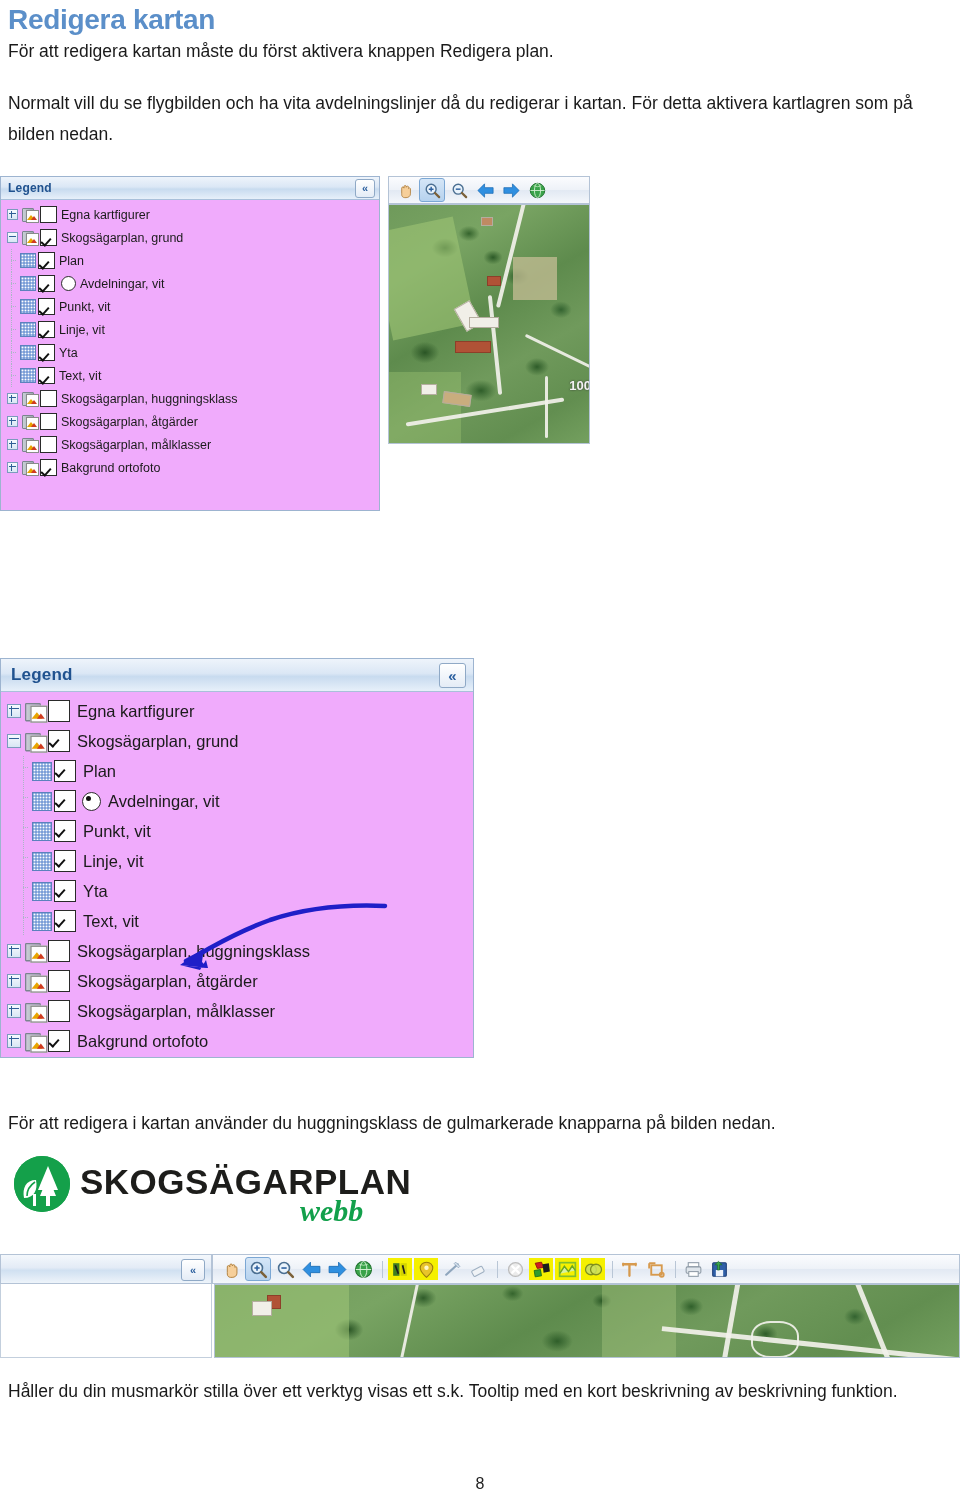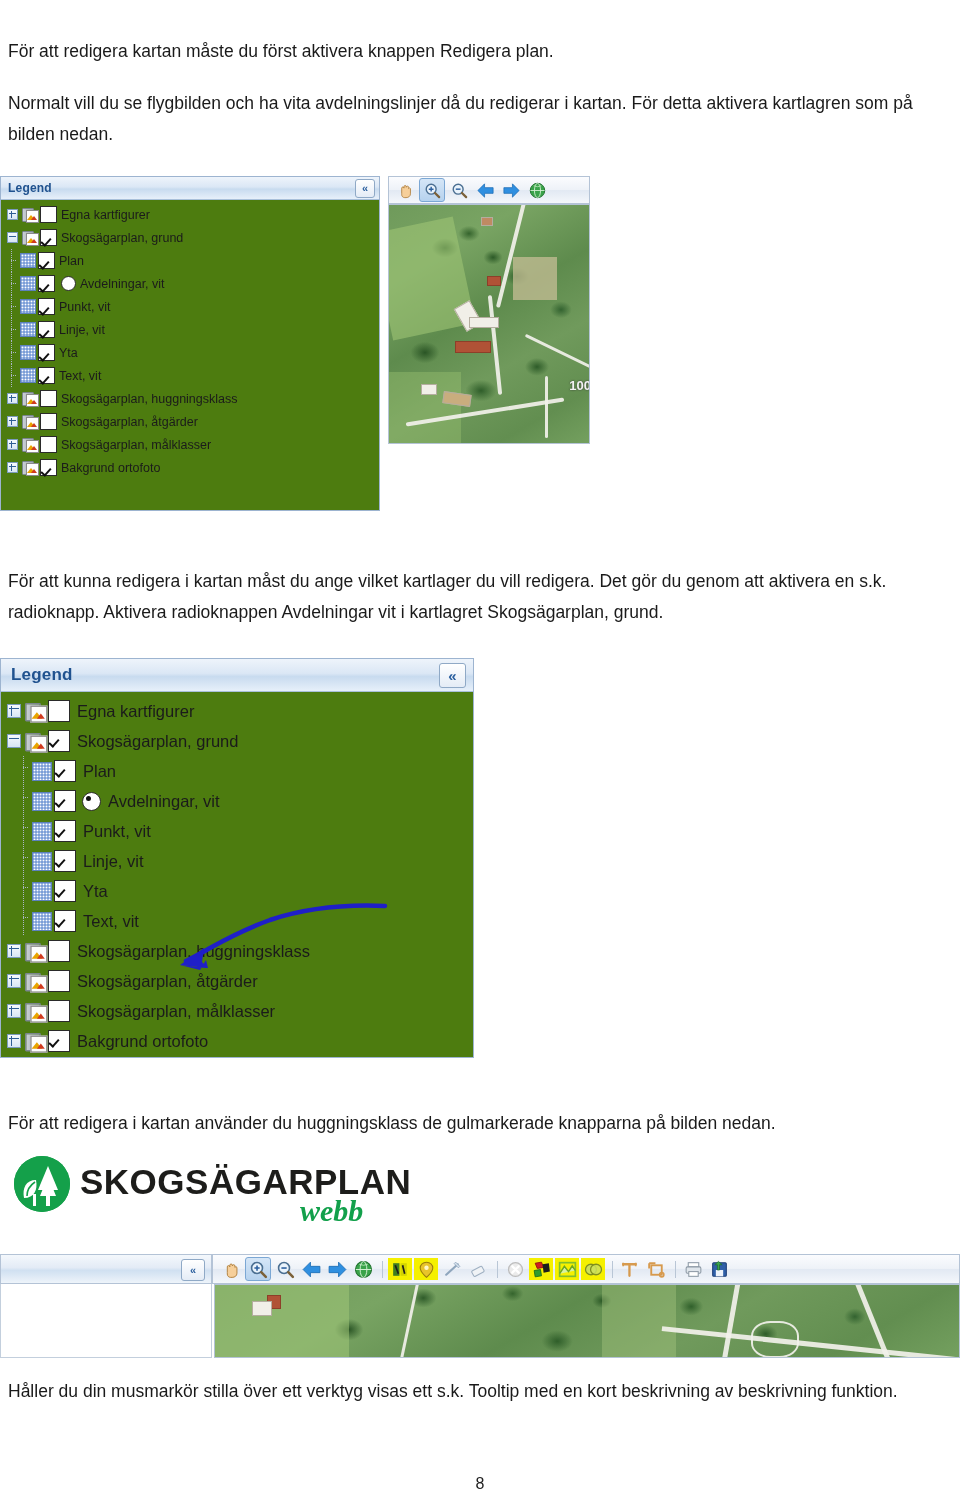--- a/index.html
+++ b/index.html
@@ -37,21 +37,21 @@
     position:absolute;left:0;top:1475px;width:960px;
     text-align:center;font-size:16px;color:#222;
   }
 
   
   .shot{position:absolute;overflow:hidden;background:#fff;}
 
   
   .legend-panel{
     position:absolute;left:0;top:0;
-    background:#4d7c0f;
+    background:#f0abfc;
     border:1px solid #9db4d0;
     box-sizing:border-box;
   }
   .legend-header{
     position:relative;
     height:22px;
     background:linear-gradient(to bottom,#eef4fb 0%,#dbe7f5 45%,#c8dbef 55%,#e7f0fa 100%);
     border-bottom:1px solid #a9c0da;
     display:flex;align-items:center;
   }
@@ -222,20 +222,21 @@
     position:absolute;
     background:linear-gradient(to bottom,#f4f8fc 0%,#e3ebf6 45%,#d0e0f1 55%,#eef4fa 100%);
     border:1px solid #b4c3d6;box-sizing:border-box;
   }
 </style>
 </head>
 <body>
 
 <div class="page">
 
+  <h1 class="doc-title">Redigera kartan</h1>
   <div class="para" id="p2">Normalt vill du se flygbilden och ha vita avdelningslinjer då du redigerar i kartan. För detta aktivera kartlagren som på bilden nedan.</div>
   <div class="para" id="p1">För att redigera kartan måste du först aktivera knappen Redigera plan.</div>
 
   <div class="shot" id="shot1" style="left:0px;top:176px;width:590px;height:370px;">
 
     <div class="legend-panel" id="lp1" style="left:0px;top:0px;width:380px;height:335px;">
       <div class="legend-header">
         <span class="legend-title">Legend</span>
         <span class="collapse-btn">«</span>
       </div>
@@ -399,21 +400,20 @@
       <div class="bld wht" style="left:40%;top:47%;width:14%;height:4%;"></div>
       <div class="bld red" style="left:33%;top:57%;width:17%;height:4.5%;"></div>
       <div class="bld red" style="left:49%;top:30%;width:6%;height:3%;"></div>
       <div class="bld" style="left:46%;top:5%;width:5%;height:3%;background:#c08a63;"></div>
       <div class="bld wht" style="left:27%;top:79%;width:13%;height:4%;transform:rotate(8deg);background:#c9ad7e;"></div>
       <div class="bld wht" style="left:16%;top:75%;width:7%;height:4%;"></div>
       <span class="scaletxt" style="right:-2px;bottom:21%;">100</span>
     </div>
   </div>
 
-  <div class="para" id="p3">För att kunna redigera i kartan måst du ange vilket kartlager du vill redigera. Det gör du genom att aktivera en s.k. radioknapp. Aktivera radioknappen Avdelningar vit i kartlagret Skogsägarplan, grund.</div>
 
   <div class="shot" id="shot2" style="left:0px;top:658px;width:480px;height:410px;">
 
     <div class="legend-panel" id="lp2" style="left:0px;top:0px;width:474px;height:400px;">
       <div class="legend-header" style="height:32px;">
         <span class="legend-title" style="font-size:17px;padding-left:10px;">Legend</span>
         <span class="collapse-btn" style="right:7px;top:4px;width:25px;height:23px;font-size:15px;">«</span>
       </div>
       <div class="legend-body" id="lb2" style="padding-top:4px;">
           <div class="lrow" style="height: 30px;">

